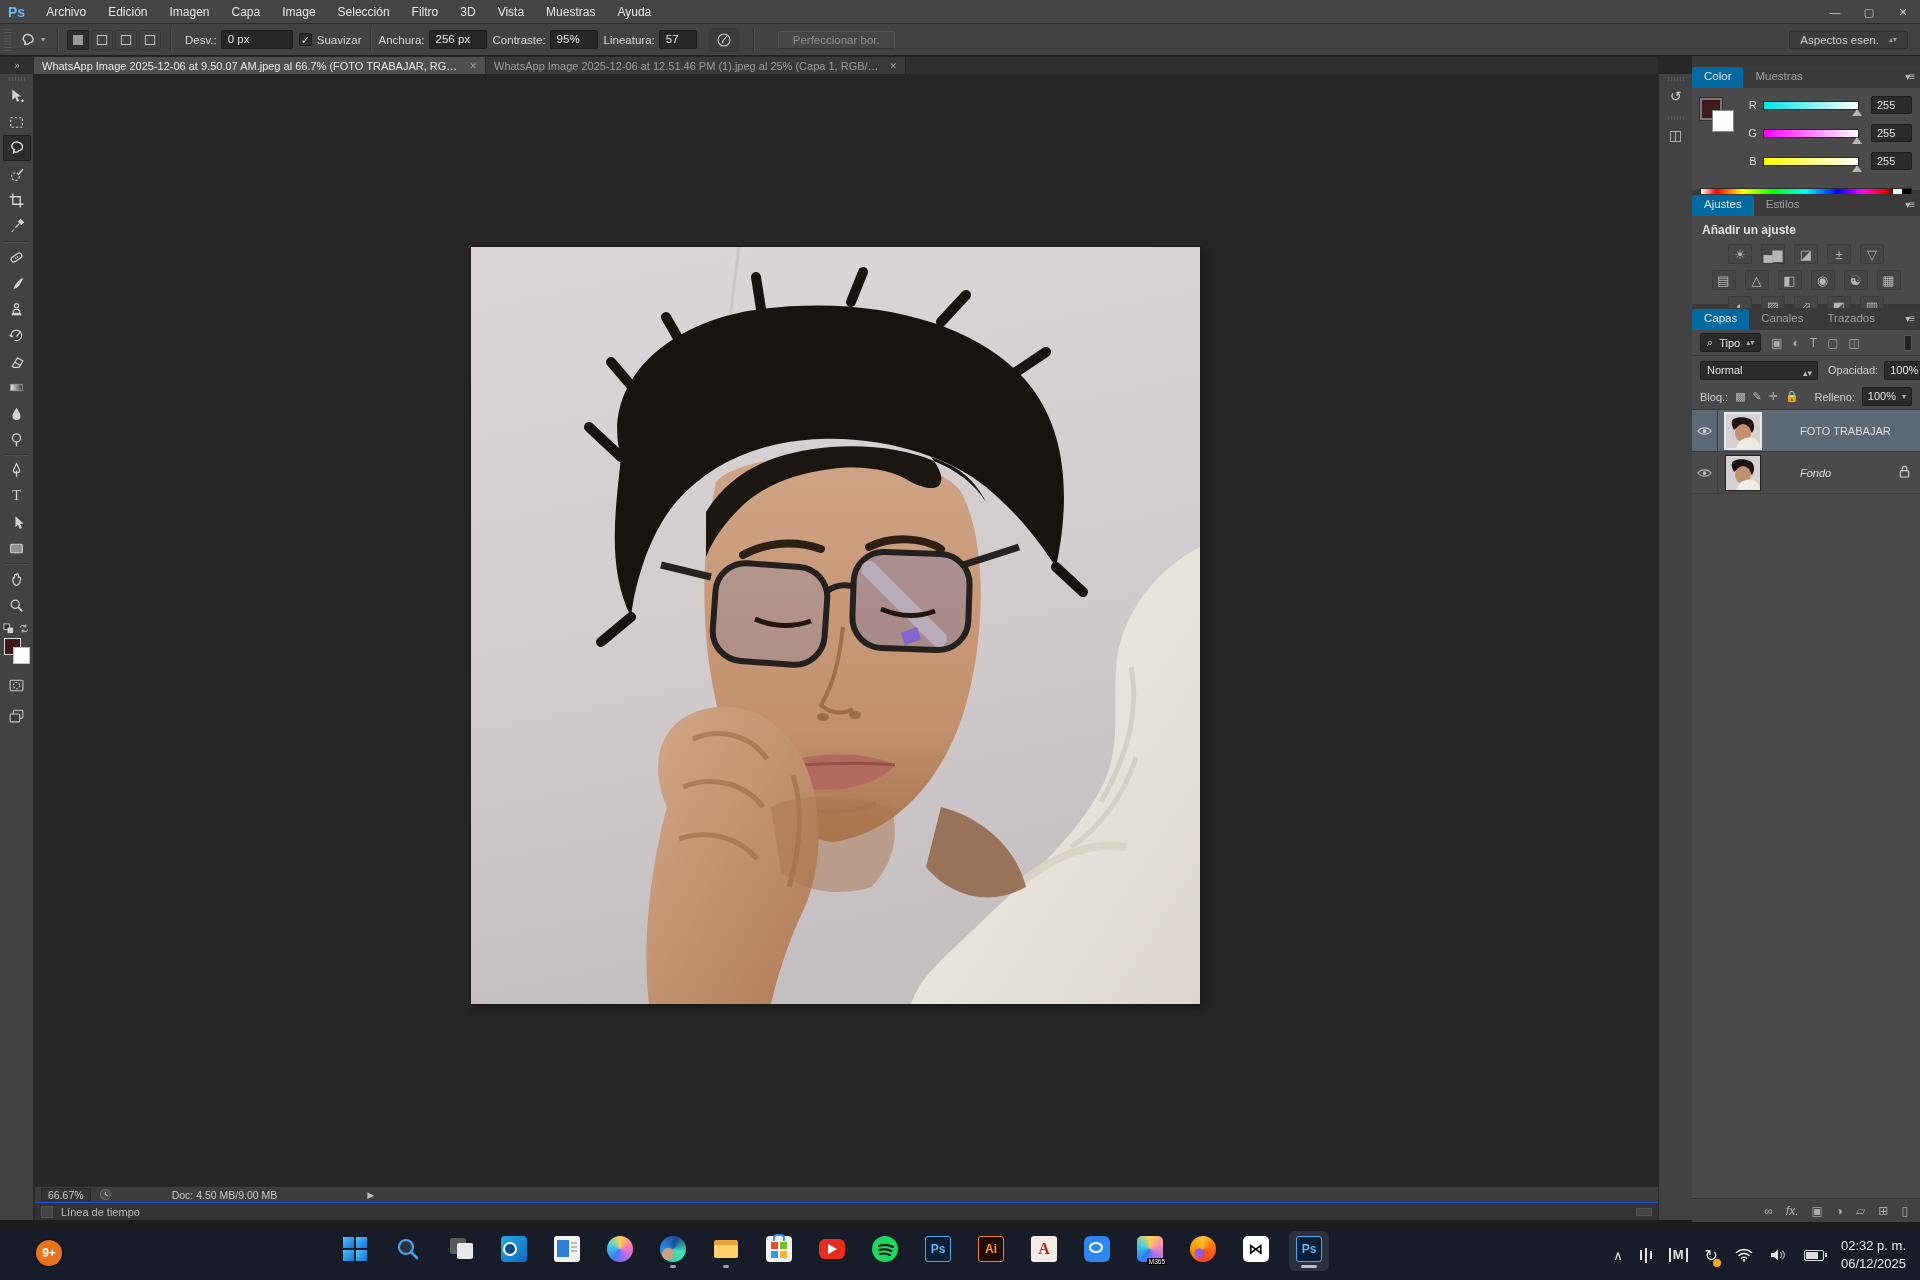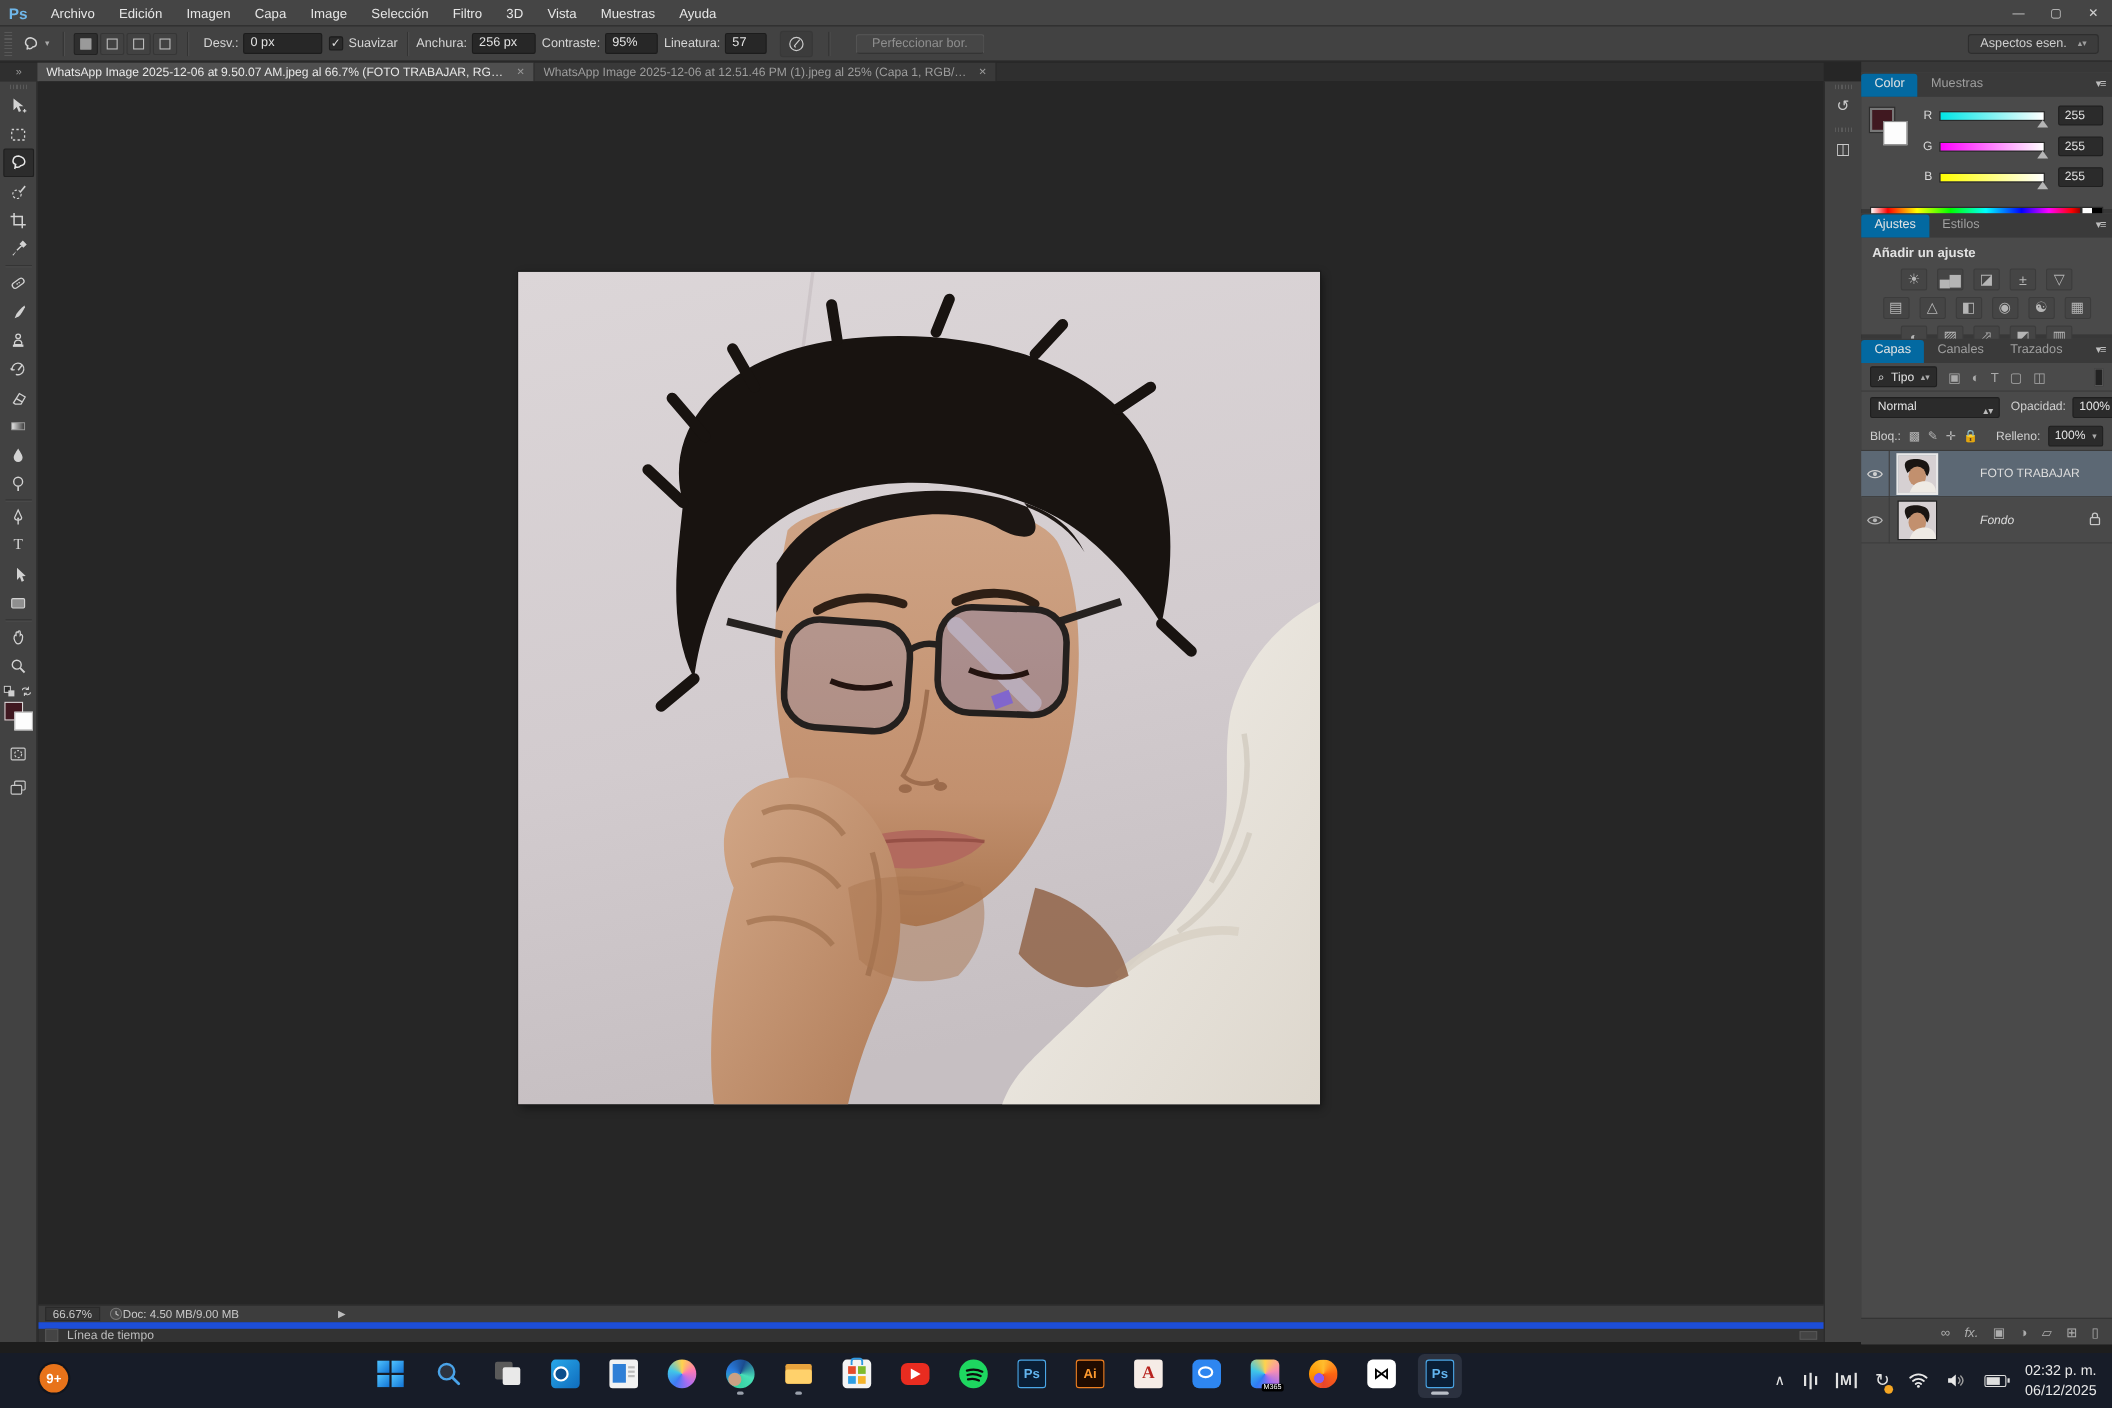--- a/index.html
+++ b/index.html
@@ -49,23 +49,23 @@
   #fg-swatch { position:absolute; left:0; top:0; width:17px; height:17px; background:#401820; border:1px solid #d9d9d9; }
   #bg-swatch { position:absolute; right:0; bottom:0; width:17px; height:17px; background:#fdfdfd; border:1px solid #bbb; }
 
   
   #pasteboard { left:35px; top:74px; width:1623px; height:1112px; background:#262626; }
   #document { left:471px; top:247px; width:729px; height:757px; box-shadow:0 0 0 1px #1c1c1c, 3px 3px 8px rgba(0,0,0,.45); }
 
   
   #statusbar { left:35px; top:1186px; width:1623px; height:16px; background:#3d3d3d; border-top:1px solid #2b2b2b; display:flex; align-items:center; color:#c9c9c9; font-size:10.5px; }
   #status-zoom { background:#343434; border:1px solid #2a2a2a; padding:0 6px; margin-left:6px; height:13px; line-height:12px; }
-  #status-doc { }
+  #status-doc { margin-left:60px; }
   #status-flyout { margin-left:90px; color:#bdbdbd; font-size:9px; }
-  #timelinebar { left:35px; top:1202px; width:1623px; height:18px; background:#333; border-top:6px solid #1d4ed8; display:flex; align-items:center; color:#bdbdbd; font-size:11px; }
+  #timelinebar { left:35px; top:1202px; width:1623px; height:18px; background:#333; border-top:1px solid #1d4ed8; display:flex; align-items:center; color:#bdbdbd; font-size:11px; }
   #timeline-handle { width:12px; height:12px; background:#444; border:1px solid #555; margin:0 8px 0 6px; }
   #timeline-scroll { margin-left:auto; margin-right:6px; width:16px; height:8px; background:#444; border:1px solid #555; }
   #window-bottom { left:0; top:1220px; width:1920px; height:10px; background:#1d1d1d; }
 
   
   #dockstrip { left:1658px; top:74px; width:34px; height:1146px; background:#424242; border-left:1px solid #2b2b2b; display:flex; flex-direction:column; align-items:center; }
   .strip-btn { width:26px; height:26px; margin-bottom:4px; display:flex; align-items:center; justify-content:center; color:#c9c9c9; font-size:14px; border-radius:3px; }
 
   
   #rightdock { left:1692px; top:56px; width:228px; height:1166px; background:#383838; }

